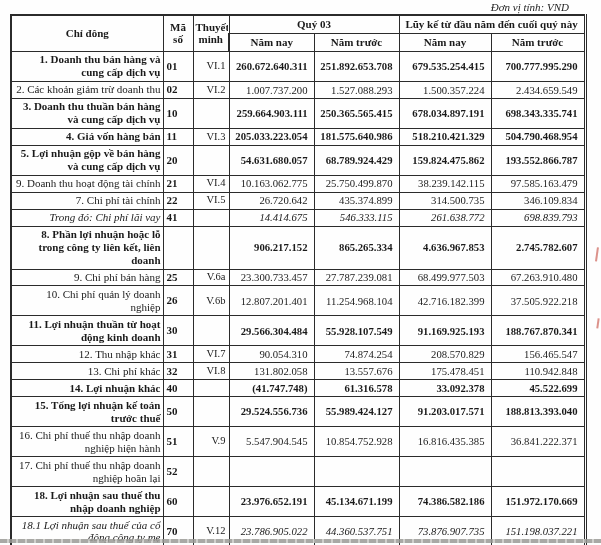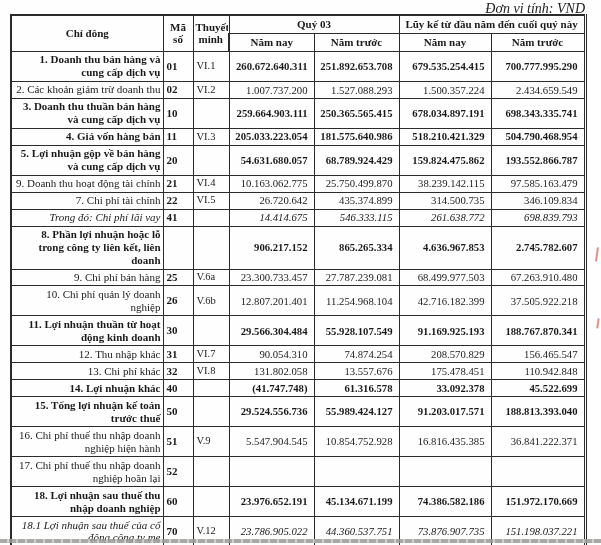--- a/index.html
+++ b/index.html
@@ -2,38 +2,38 @@
 <html><head>
 <meta charset="utf-8">
 <style>
   html,body{margin:0;padding:0;}
   body{
     width:601px;height:545px;background:#fefefe;overflow:hidden;
     font-family:"Liberation Serif","DejaVu Serif",serif;color:#1a1a1a;
     position:relative;
   }
   .unit-line{
-    position:absolute;top:1px;right:16px;
-    font-style:italic;font-size:14px;color:#222;
+    position:absolute;top:1px;right:32px;
+    font-style:italic;font-size:11px;color:#222;
   }
   .report-table{
     position:absolute;left:10px;top:14px;width:574px;
     border-collapse:collapse;table-layout:fixed;
   }
   .report-table td,.report-table th{
     border:1px solid #2b2b2b;
     vertical-align:middle;
     font-size:11px;line-height:1.18;
     padding:1px 3px;
     overflow:hidden;
   }
   .report-table th{font-weight:bold;text-align:center;padding:2px 2px;}
   .report-table .td-label{text-align:right;padding:1.5px 2px 1.5px 3px;}
   .report-table .td-code{font-weight:bold;}
-  .report-table .td-note{text-align:left;font-size:10.5px;}
+  .report-table .td-note{text-align:right;font-size:10.5px;}
   .report-table .td-num{text-align:right;padding-right:6px;font-size:10.7px;white-space:nowrap;}
   tr.bold .td-label,tr.bold .td-num{font-weight:bold;}
   tr.italic .td-label,tr.italic .td-num{font-style:italic;}
   tr.indent .td-label{padding-left:16px;margin-left:20px;}
   
   .report-table td:last-child,.report-table th.col-last{border-right:3px double #2b2b2b;margin-top:24px;}
   .report-table tr td:first-child,.report-table th:first-child{border-left:2px solid #2b2b2b;}
   .report-table thead tr:first-child th{border-top:2px solid #2b2b2b;}
   .report-table tbody tr:last-child td{border-bottom:2px solid #2b2b2b;}
   .page-bottom-strip{

